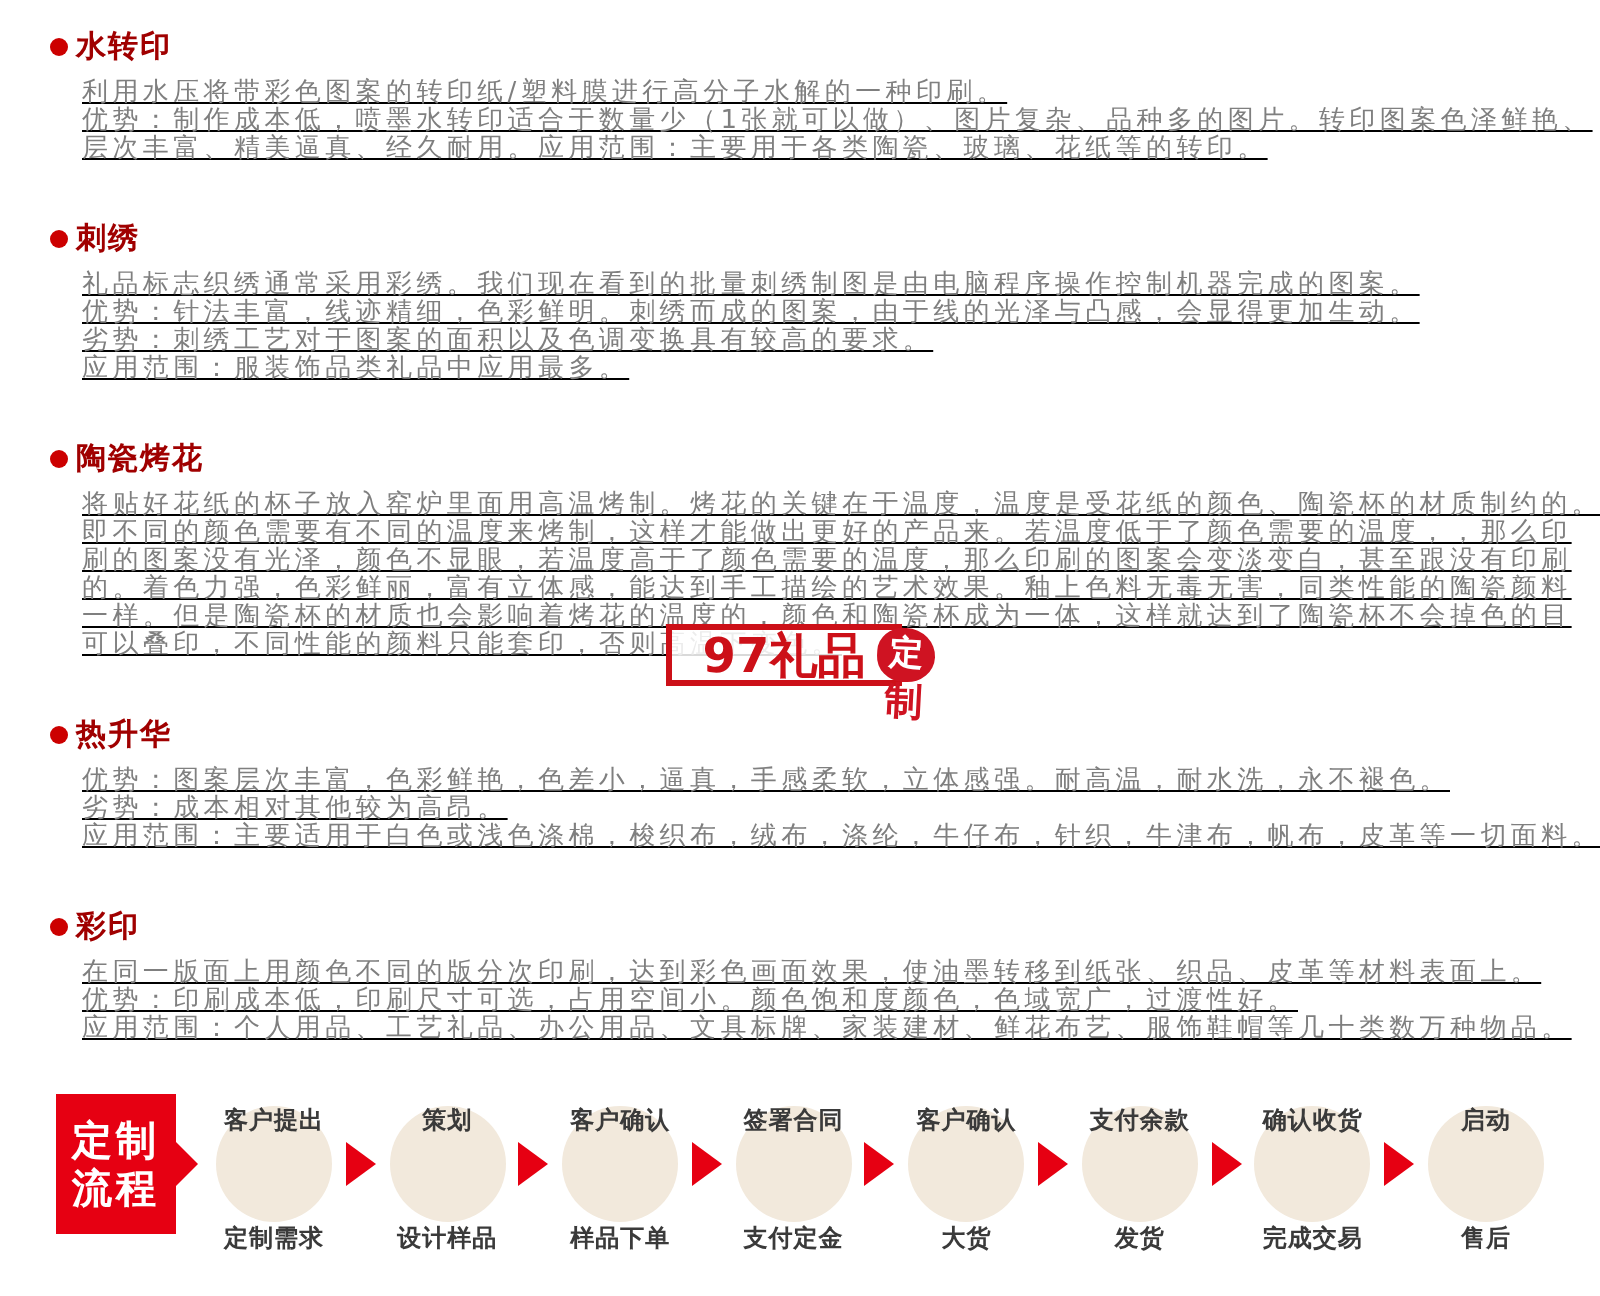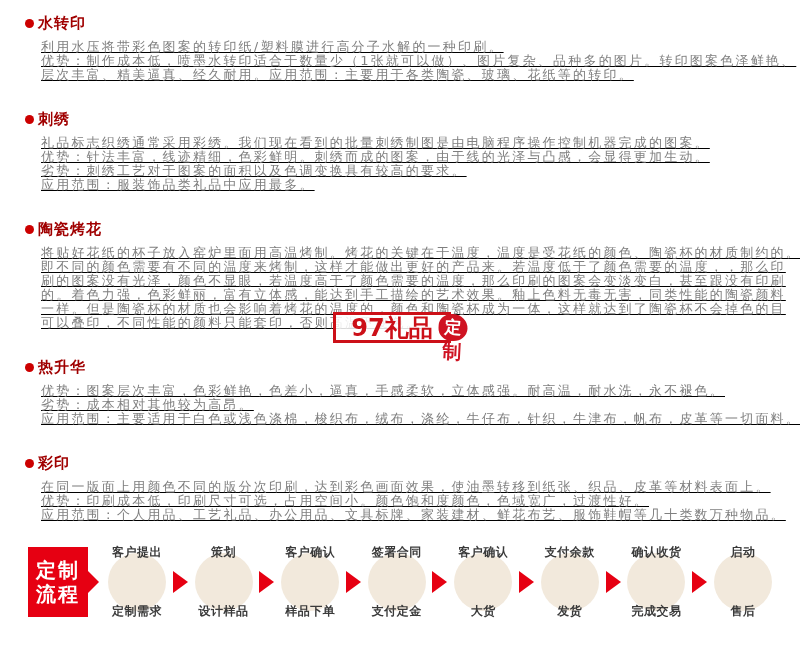--- a/index.html
+++ b/index.html
@@ -85,21 +85,21 @@
     border-bottom: 11px solid transparent;
   }
   .flow-steps {
     flex: 1; display: flex; align-items: center;
     justify-content: space-between; margin-left: 20px;
   }
   .flow-step {
     width: 58px; height: 58px; border-radius: 50%;
     background: #f2e9dc;
     display: flex; flex-direction: column;
-    align-items: center; justify-content: center;
+    align-items: center; justify-content: space-between;
     color: #3a3a3a; font-weight: bold;
     font-size: 12px; line-height: 15px; letter-spacing: 0.5px;
     text-align: center; flex: 0 0 auto; gap: 44px;
   }
   .flow-arrow {
     width: 0; height: 0; flex: 0 0 auto;
     border-left: 15px solid #e60012;
     border-top: 11px solid transparent;
     border-bottom: 11px solid transparent;
     margin: 0 1px;

